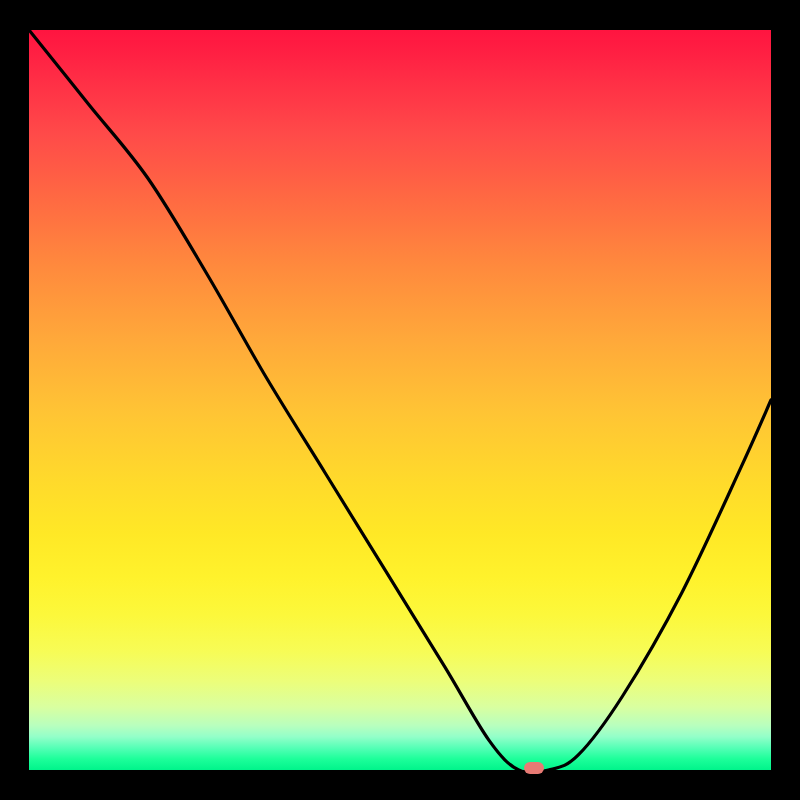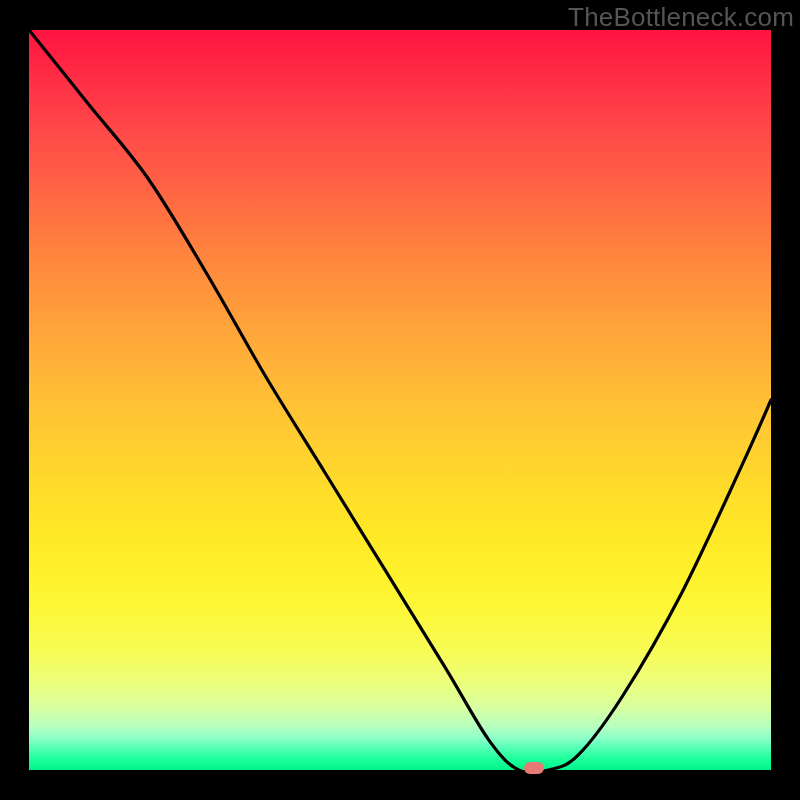--- a/index.html
+++ b/index.html
@@ -72,21 +72,20 @@
     height: 12px;
     background: #e77a74;
     border-radius: 6px;
   }
 </style>
 </head>
 <body>
 
 <div class="frame">
 
-  <div class="attribution">TheBottleneck.com</div>
 
   <div class="plot-area">
     <div class="gradient-bg"></div>
 
     <svg class="curve" viewBox="0 0 742 740" preserveAspectRatio="none">
       <path id="curve-path" d="M 0,0 C 9.893333333333333,12.333333333333334 39.57333333333334,49.33333333333333 59.36,74 C 79.14666666666666,98.66666666666667 98.93333333333334,119.63333333333334 118.72,148 C 138.50666666666666,176.36666666666667 158.29333333333332,210.9 178.07999999999998,244.2 C 197.86666666666665,277.5 217.65333333333334,314.49999999999994 237.44,347.79999999999995 C 257.2266666666667,381.09999999999997 277.0133333333333,411.93333333333334 296.8,444 C 316.5866666666667,476.06666666666666 336.3733333333333,508.1333333333334 356.15999999999997,540.2 C 375.94666666666666,572.2666666666667 398.2066666666667,608.0333333333333 415.52000000000004,636.4 C 432.83333333333337,664.7666666666667 447.67333333333335,693.1333333333333 460.04,710.4 C 472.4066666666667,727.6666666666666 479.8266666666667,735.0666666666666 489.72,740 C 499.61333333333334,744.9333333333334 509.50666666666666,742.4666666666667 519.4,740 C 529.2933333333333,737.5333333333333 536.7133333333334,737.5333333333334 549.08,725.2 C 561.4466666666667,712.8666666666667 576.2866666666666,693.1333333333333 593.6,666 C 610.9133333333334,638.8666666666667 633.1733333333334,600.6333333333333 652.96,562.4 C 672.7466666666667,524.1666666666666 697.4799999999999,468.6666666666667 712.3199999999999,436.6 C 727.16,404.53333333333336 737.0533333333333,381.1 742,370" fill="none" stroke="#000" stroke-width="3.2" stroke-linejoin="round" stroke-linecap="round"></path>
     </svg>
 
     <div class="marker" id="opt-marker" style="left: 494.56px; top: 732px;"></div>
   </div>

